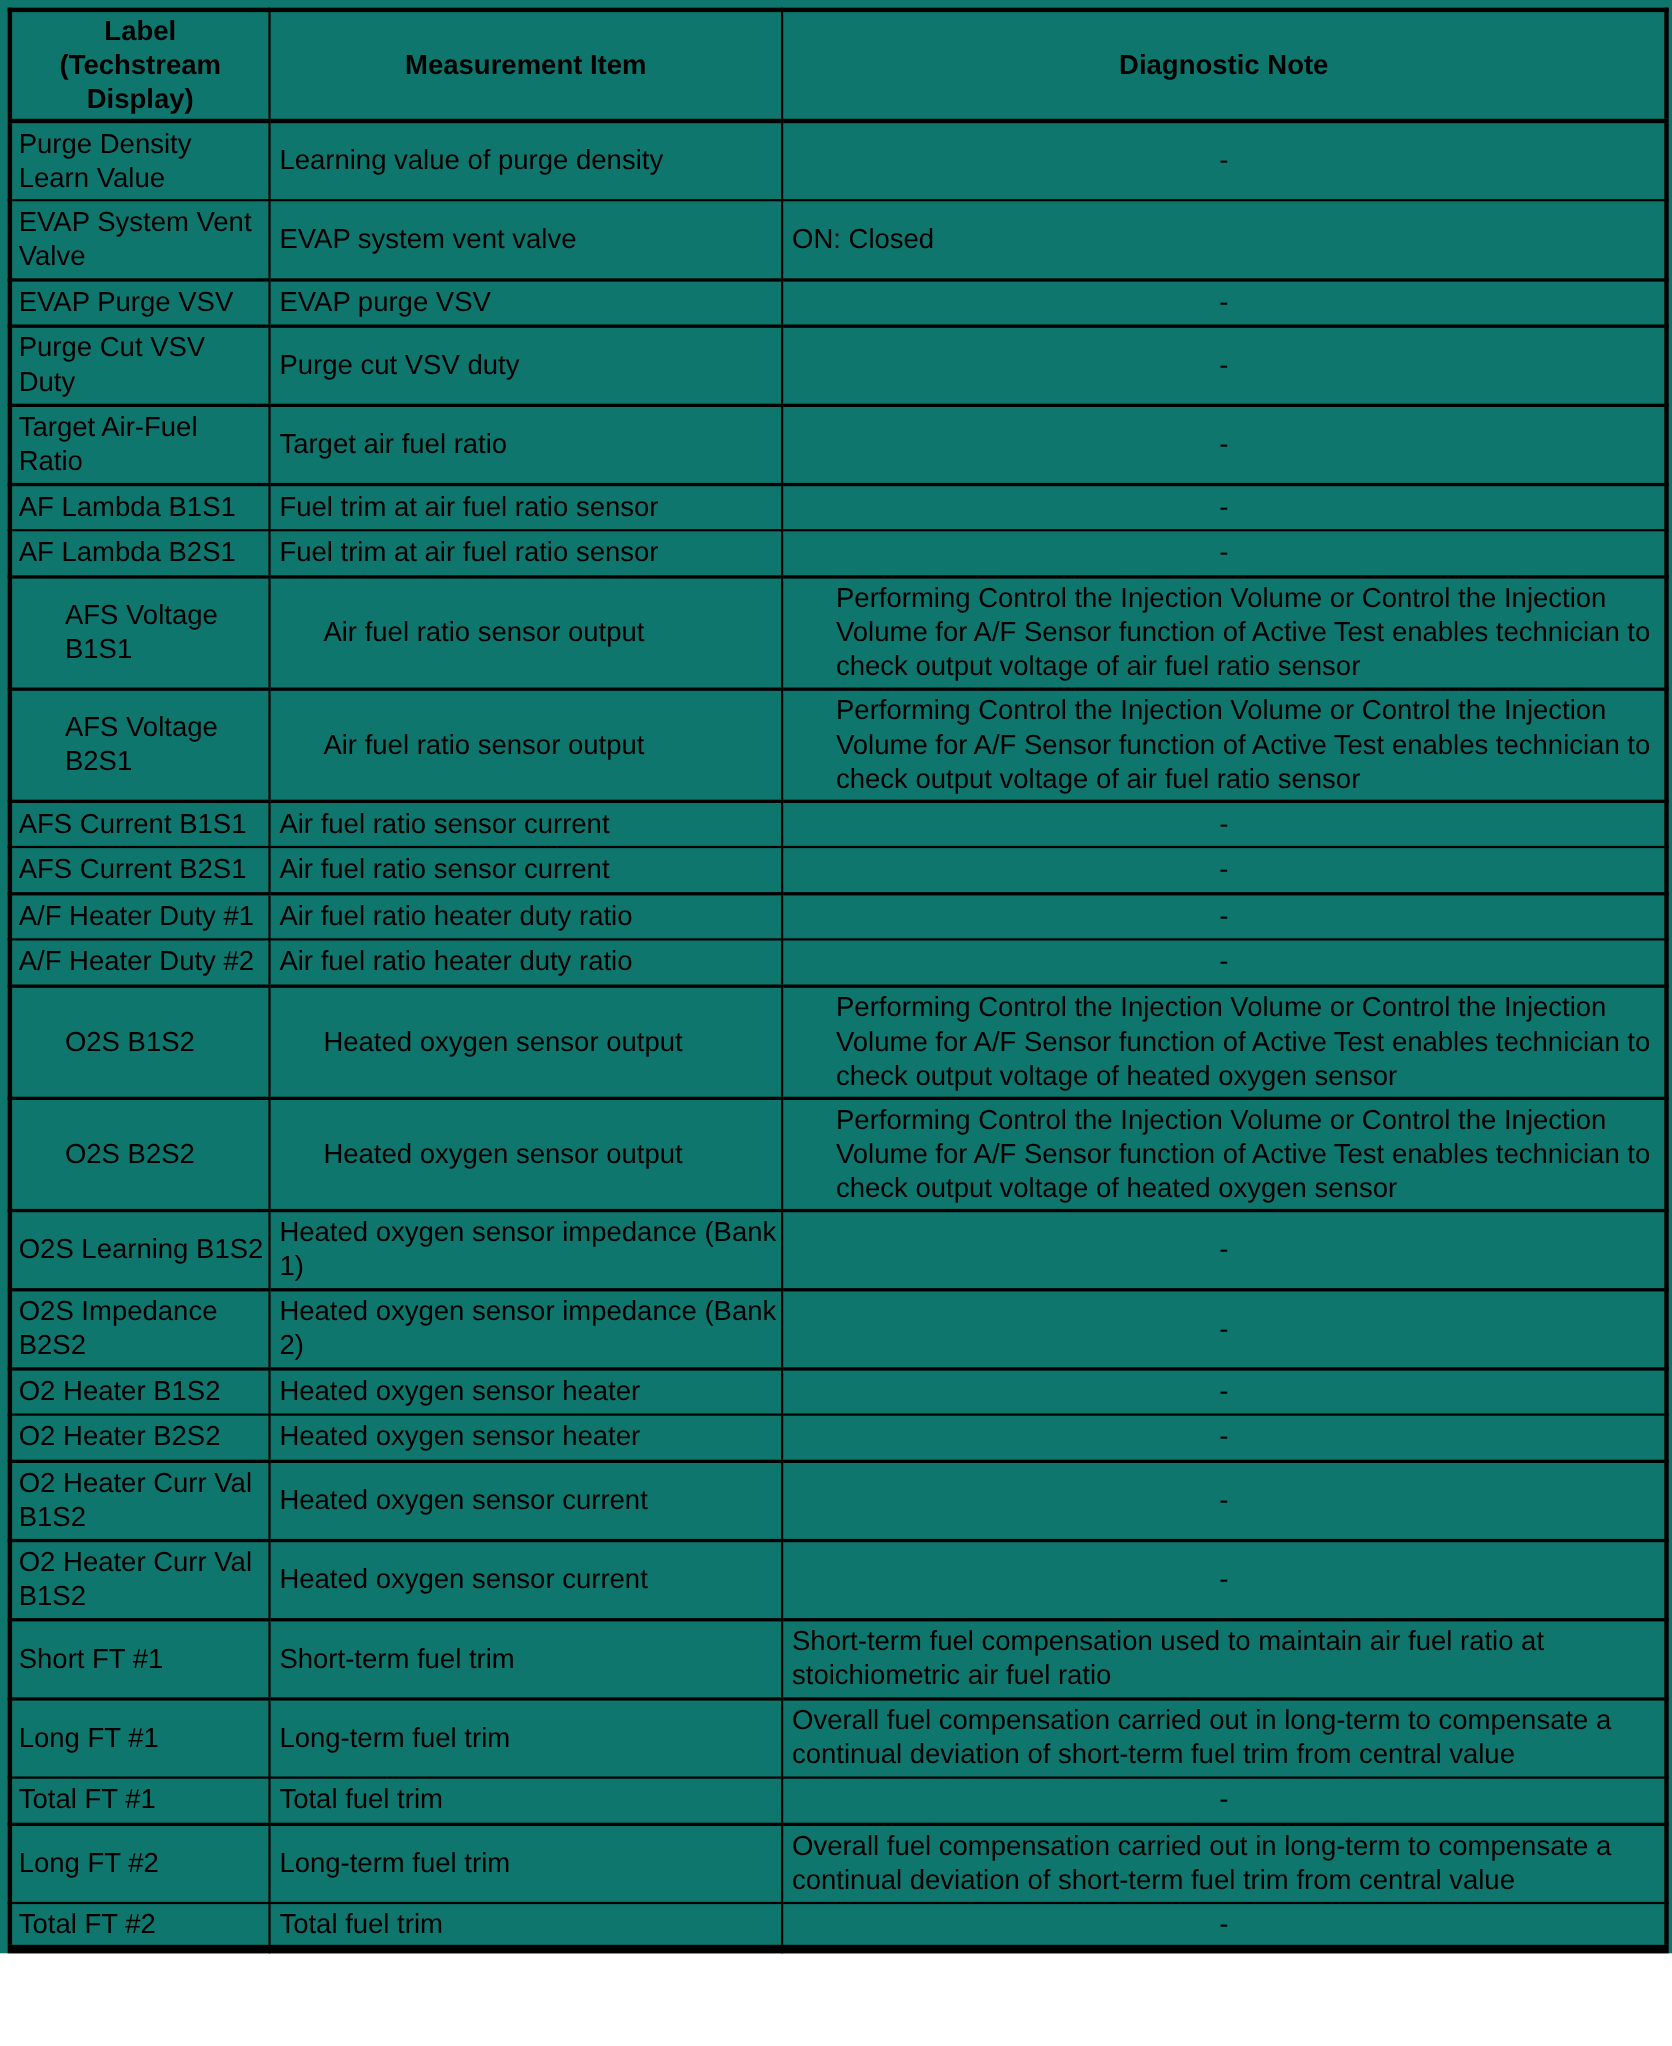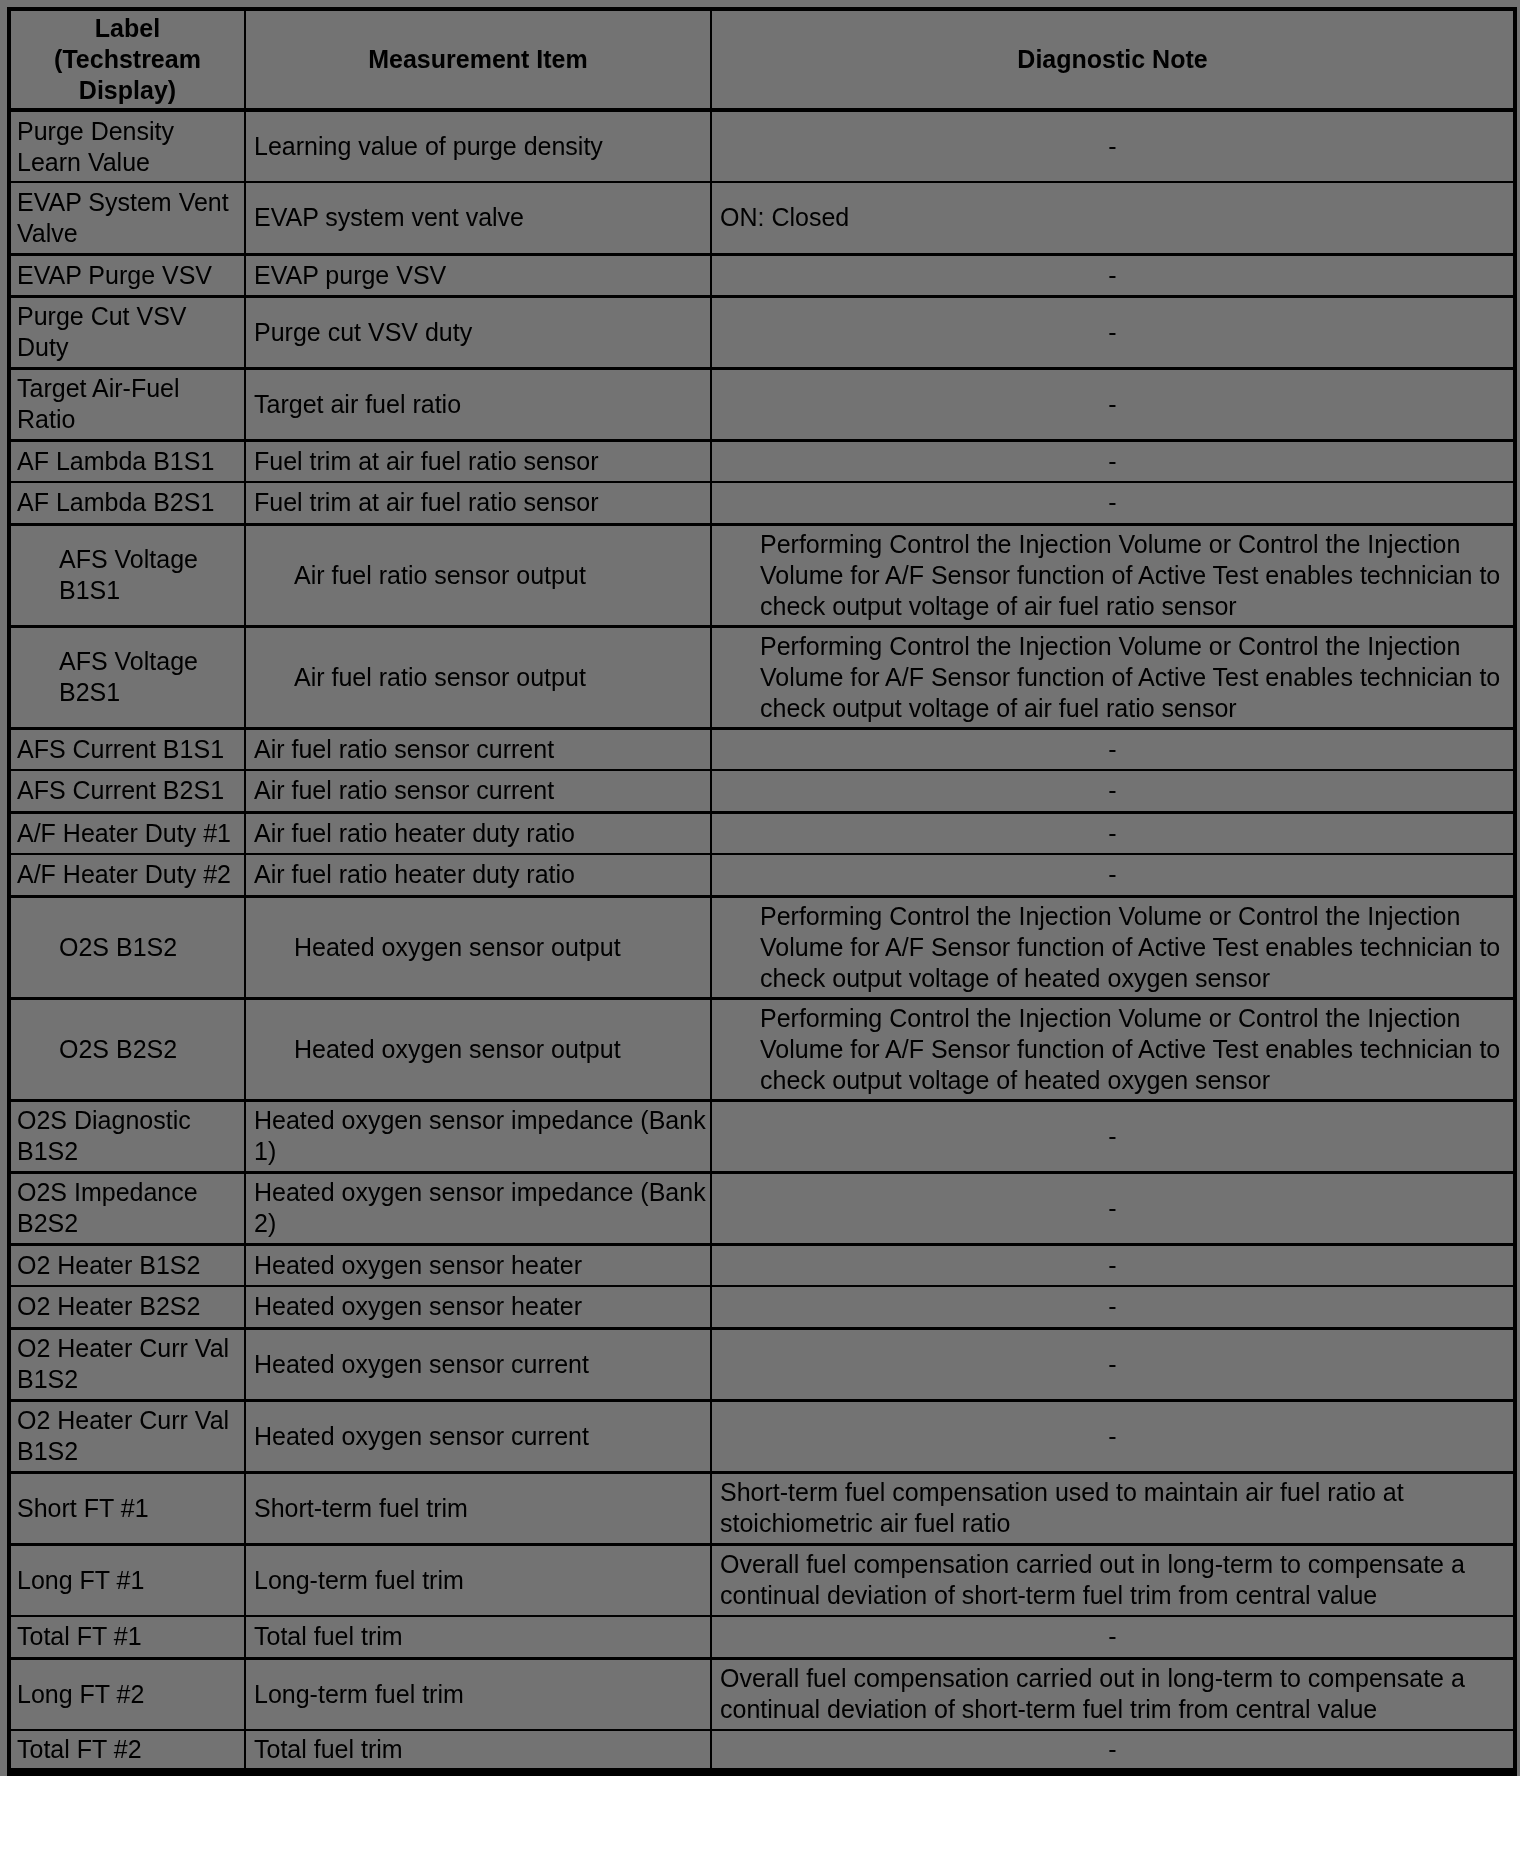--- a/index.html
+++ b/index.html
@@ -6,21 +6,21 @@
     margin: 0;
     padding: 0;
     background: #ffffff;
     color: #000000;
     font-family: "Liberation Sans", sans-serif;
   }
   .page {
     width: 1520px;
     box-sizing: border-box;
     padding: 7px 7px 0 7px;
-    background: #737373;
+    background: #0f766e;
   }
   table.diag {
     border-collapse: collapse;
     table-layout: fixed;
     width: 1506px;
     border: 4px solid #000;
     border-bottom-width: 8px;
   }
   col.c1 { width: 236px; }
   col.c2 { width: 466px; }
@@ -146,21 +146,21 @@
           <td class="c-label">O2S B1S2</td>
           <td class="c-item">Heated oxygen sensor output</td>
           <td class="c-note">Performing Control the Injection Volume or Control the Injection Volume for A/F Sensor function of Active Test enables technician to check output voltage of heated oxygen sensor</td>
         </tr>
         <tr class="note3 bt">
           <td class="c-label">O2S B2S2</td>
           <td class="c-item">Heated oxygen sensor output</td>
           <td class="c-note">Performing Control the Injection Volume or Control the Injection Volume for A/F Sensor function of Active Test enables technician to check output voltage of heated oxygen sensor</td>
         </tr>
         <tr class="double bt">
-          <td class="c-label">O2S Diagnostic B1S2</td>
+          <td class="c-label">O2S Learning B1S2</td>
           <td class="c-item">Heated oxygen sensor impedance (Bank 1)</td>
           <td class="c-note dash">-</td>
         </tr>
         <tr class="double bt">
           <td class="c-label">O2S Impedance B2S2</td>
           <td class="c-item">Heated oxygen sensor impedance (Bank 2)</td>
           <td class="c-note dash">-</td>
         </tr>
         <tr class="single bt">
           <td class="c-label">O2 Heater B1S2</td>

